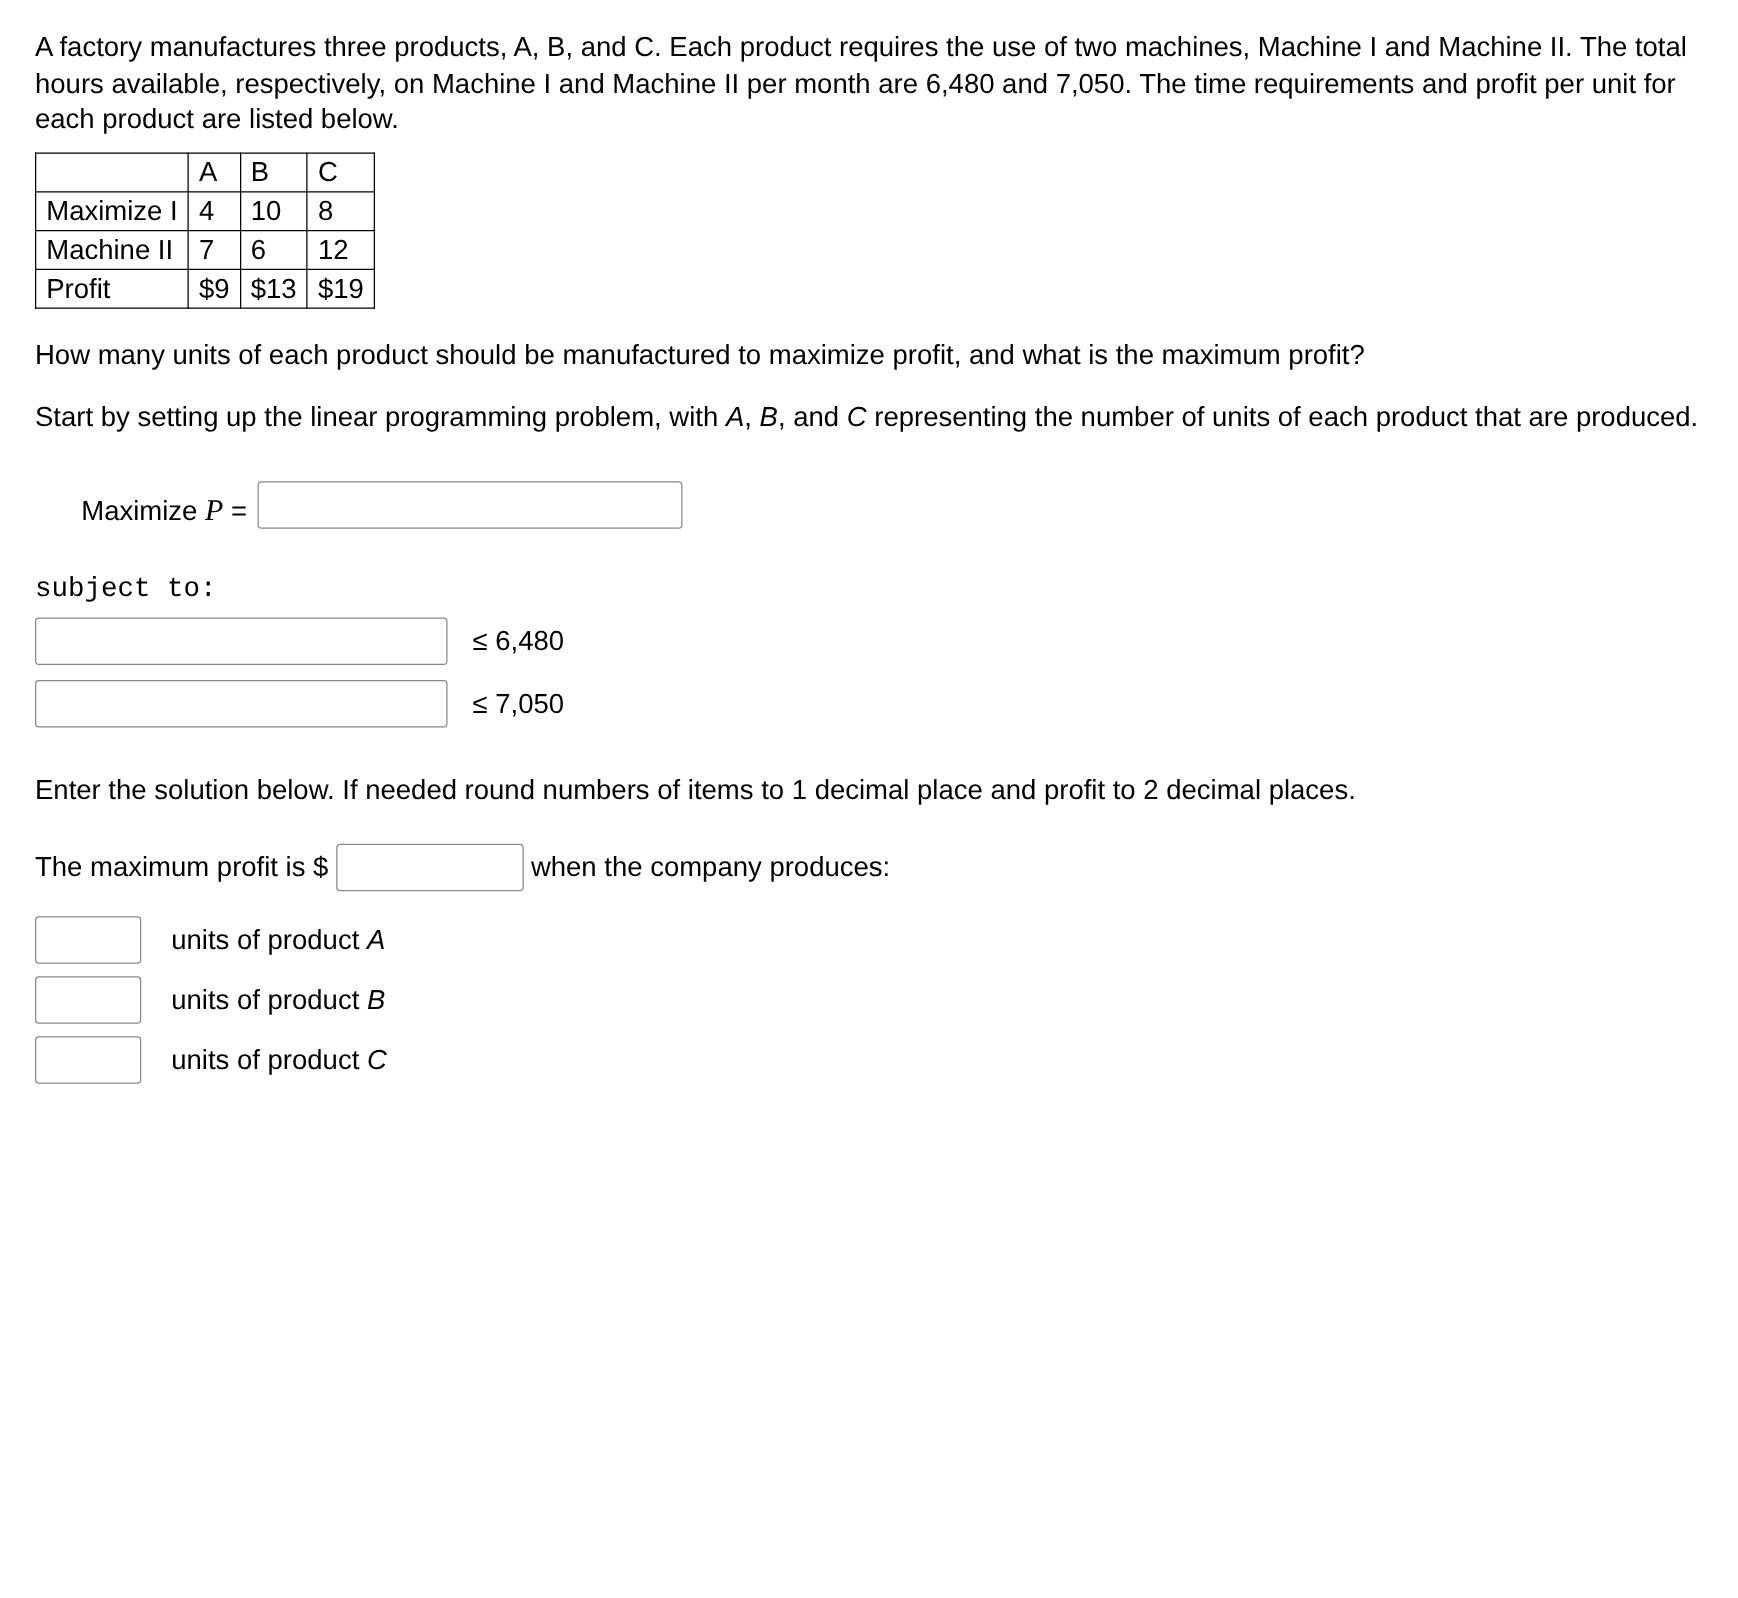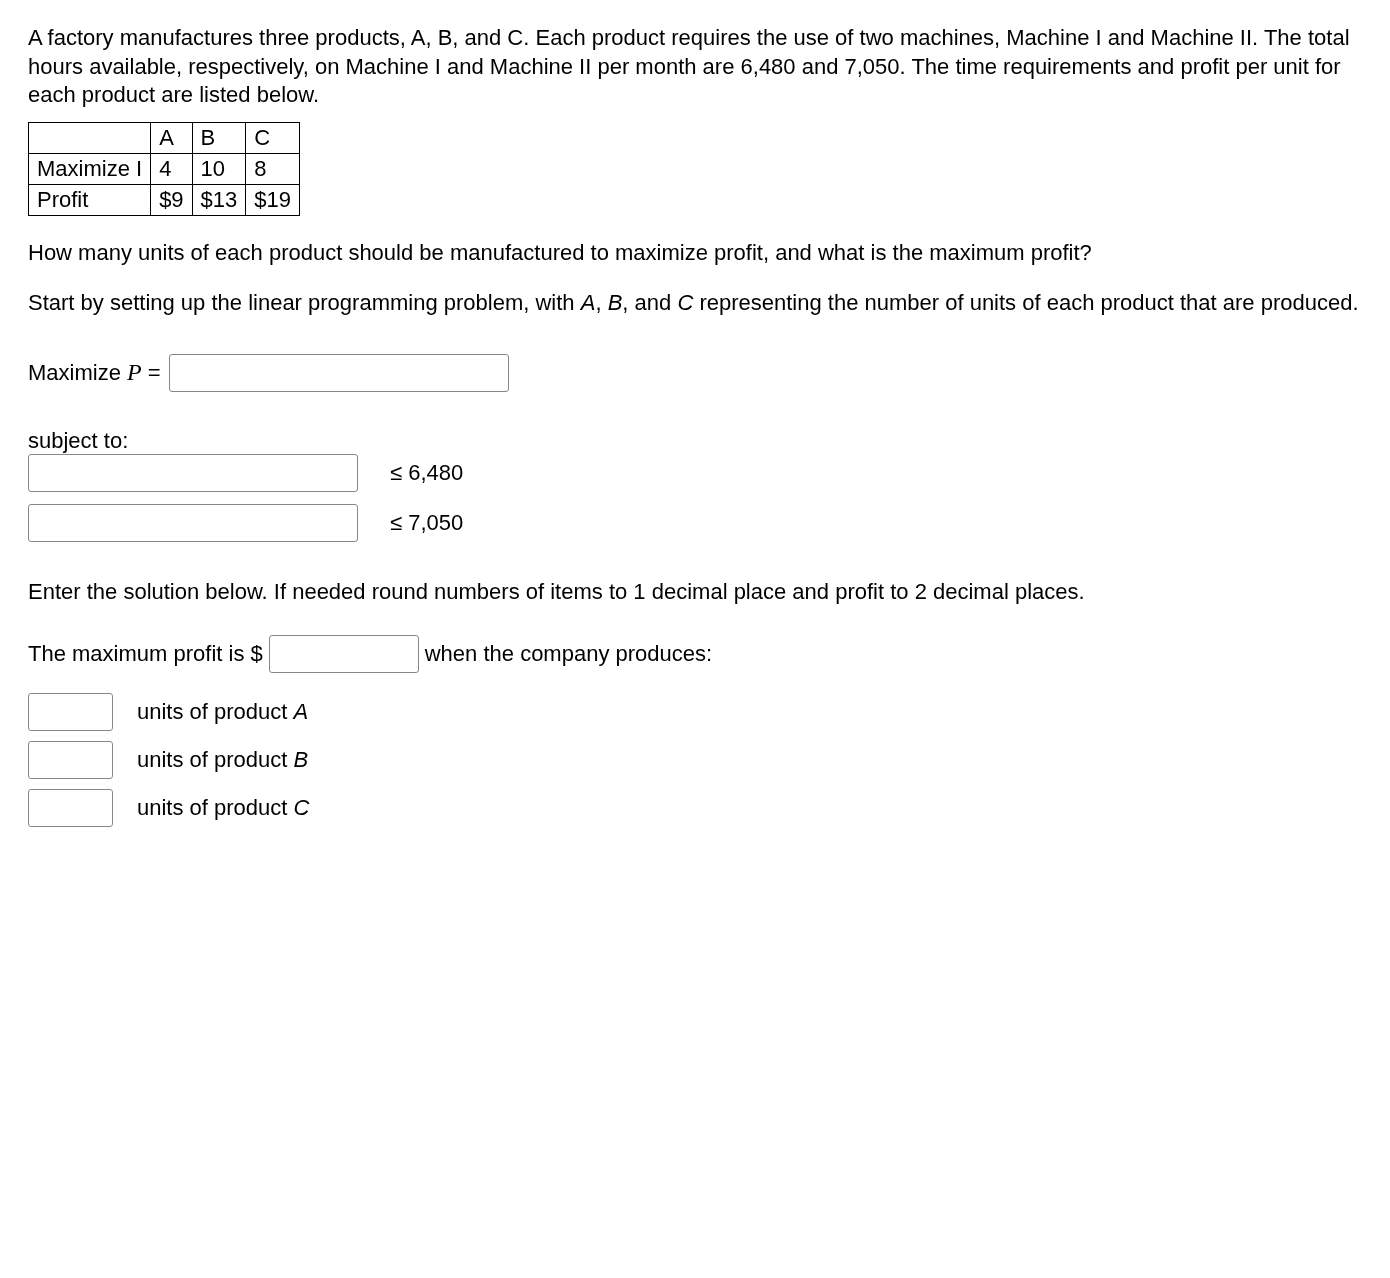--- a/index.html
+++ b/index.html
@@ -43,25 +43,28 @@
     .italic {
       font-style: italic;
     }
     .serif-italic {
       font-family: "Times New Roman", Times, serif;
       font-style: italic;
       font-size: 24px;
     }
     .maximize-row {
       display: flex;
-      align-items: center;
+      align-items: flex-end;
       gap: 8px;
       margin-bottom: 36px;
+      margin-left: 37px;
     }
     .subject-to {
+      margin-bottom: 10px;
+      font-family: Liberation Mono, monospace;
     }
     input[type="text"] {
       font-size: 20px;
       padding: 4px 6px;
       border: 1.5px solid #888;
       border-radius: 3px;
       height: 38px;
       background: #fff;
     }
     .input-large {
@@ -72,21 +75,21 @@
     }
     .input-small {
       width: 150px;
     }
     .input-tiny {
       width: 85px;
     }
     .constraint-row {
       display: flex;
       align-items: center;
-      gap: 32px;
+      gap: 20px;
       margin-bottom: 12px;
     }
     .constraints-block {
       margin-bottom: 36px;
     }
     .solution-instr {
       line-height: 1.3;
       margin-bottom: 28px;
     }
     .profit-row {
@@ -114,20 +117,26 @@
     <td></td>
     <td>A</td>
     <td>B</td>
     <td>C</td>
   </tr>
   <tr>
     <td>Maximize I</td>
     <td>4</td>
     <td>10</td>
     <td>8</td>
+  </tr>
+  <tr>
+    <td>Machine II</td>
+    <td>7</td>
+    <td>6</td>
+    <td>12</td>
   </tr>
   <tr>
     <td>Profit</td>
     <td>$9</td>
     <td>$13</td>
     <td>$19</td>
   </tr>
 </tbody>
   </table>
 

